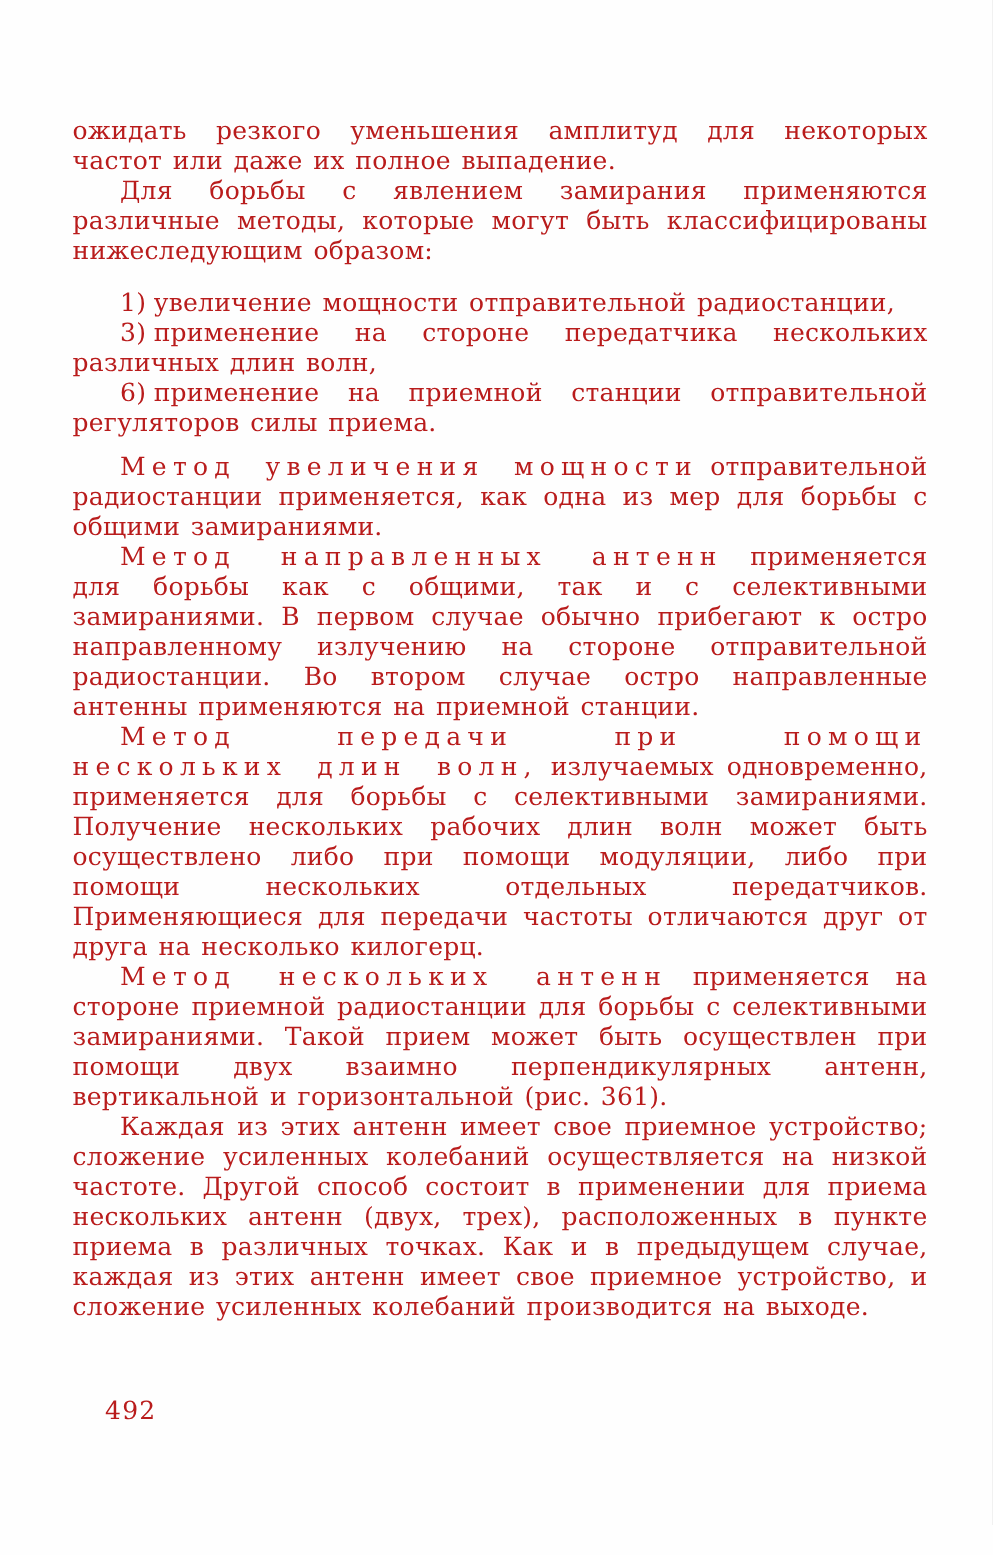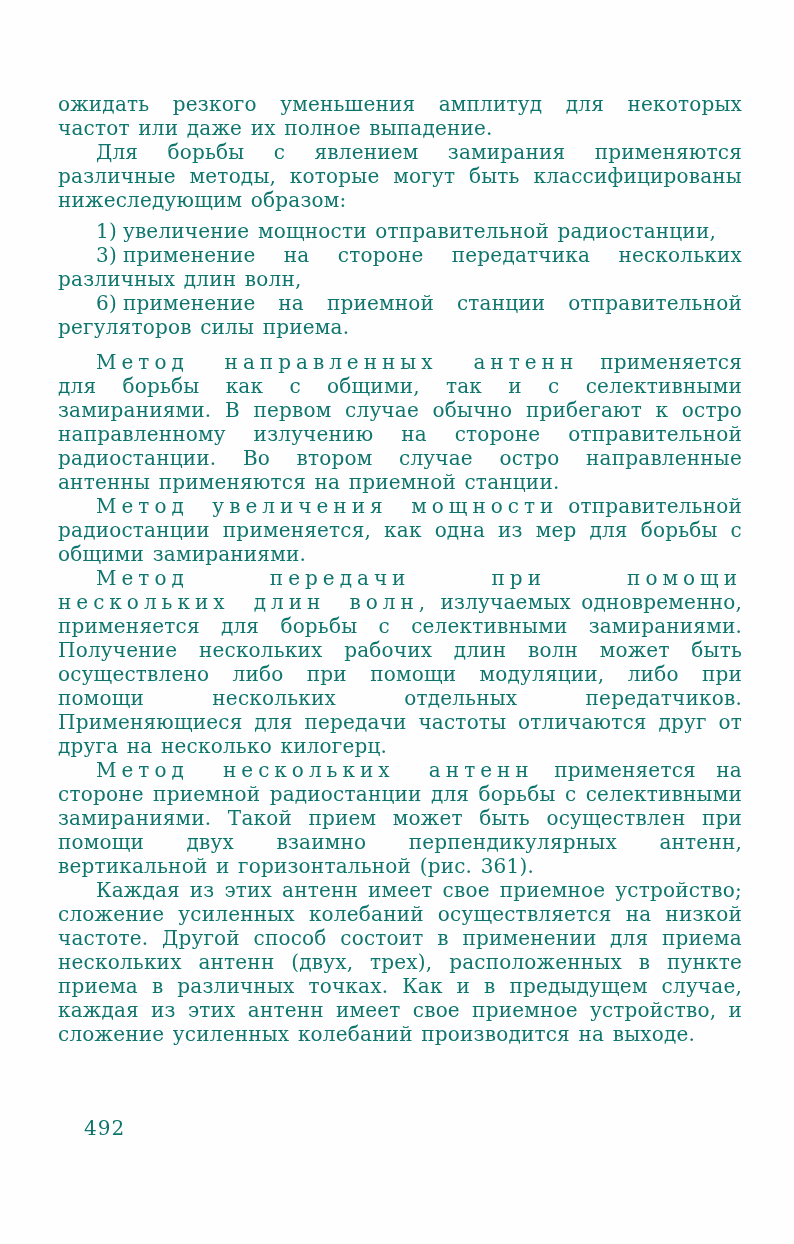--- a/index.html
+++ b/index.html
@@ -7,21 +7,21 @@
     margin: 0;
     padding: 0;
     background: #e8e8e8;
   }
   .page {
     position: relative;
     width: 794px;
     height: 1244px;
     margin: 0 auto;
     background: #fefefe;
-    color: #0f766e;
+    color: #b91c1c;
     font-family: "DejaVu Serif", "Liberation Serif", serif;
     overflow: hidden;
   }
   .text-block {
     position: absolute;
     left: 58px;
     top: 92px;
     width: 684px;
     font-size: 20px;
     line-height: 24px;
@@ -30,21 +30,21 @@
     letter-spacing: 0.2px;
   }
   p.para {
     margin: 0;
     padding: 0;
   }
   p.indent {
     text-indent: 38px;
   }
   .methods-list {
-    margin-top: 7px;
+    margin-top: 18px;
   }
   .method-paras {
     margin-top: 11px;
   }
   .list-number {
     margin-right: 6px;
   }
   .spaced {
     letter-spacing: 0.25em;
     word-spacing: 0.55em;
@@ -69,22 +69,22 @@
 
     <p class="para indent">Для борьбы с явлением замирания применяются различные методы, которые могут быть классифицированы нижеследующим образом:</p>
 
     <div class="methods-list">
       <p class="para indent"><span class="list-number">1)</span><span>увеличение мощности отправительной радиостанции,</span></p>
       <p class="para indent"><span class="list-number">3)</span><span>применение на стороне передатчика нескольких различных длин волн,</span></p>
       <p class="para indent"><span class="list-number">6)</span><span>применение на приемной станции отправительной регуляторов силы приема.</span></p>
     </div>
 
     <div class="method-paras">
+      <p class="para indent"><span class="spaced">Метод увеличения мощности</span> <span>отправительной радиостанции применяется, как одна из мер для борьбы с общими замираниями.</span></p>
       <p class="para indent"><span class="spaced">Метод направленных антенн</span> <span>применяется для борьбы как с общими, так и с селективными замираниями. В первом случае обычно прибегают к остро направленному излучению на стороне отправительной радиостанции. Во втором случае остро направленные антенны применяются на приемной станции.</span></p>
-      <p class="para indent"><span class="spaced">Метод увеличения мощности</span> <span>отправительной радиостанции применяется, как одна из мер для борьбы с общими замираниями.</span></p>
       <p class="para indent"><span class="spaced">Метод передачи при помощи нескольких длин волн,</span> <span>излучаемых одновременно, применяется для борьбы с селективными замираниями. Получение нескольких рабочих длин волн может быть осуществлено либо при помощи модуляции, либо при помощи нескольких отдельных передатчиков. Применяющиеся для передачи частоты отличаются друг от друга на несколько килогерц.</span></p>
       <p class="para indent"><span class="spaced">Метод нескольких антенн</span> <span>применяется на стороне приемной радиостанции для борьбы с селективными замираниями. Такой прием может быть осуществлен при помощи двух взаимно перпендикулярных антенн, вертикальной и горизонтальной (рис. 361).</span></p>
     </div>
 
     <p class="para indent">Каждая из этих антенн имеет свое приемное устройство; сложение усиленных колебаний осуществляется на низкой частоте. Другой способ состоит в применении для приема нескольких антенн (двух, трех), расположенных в пункте приема в различных точках. Как и в предыдущем случае, каждая из этих антенн имеет свое приемное устройство, и сложение усиленных колебаний производится на выходе.</p>
 
   </div>
 
   <div class="page-number">492</div>
 </div>

